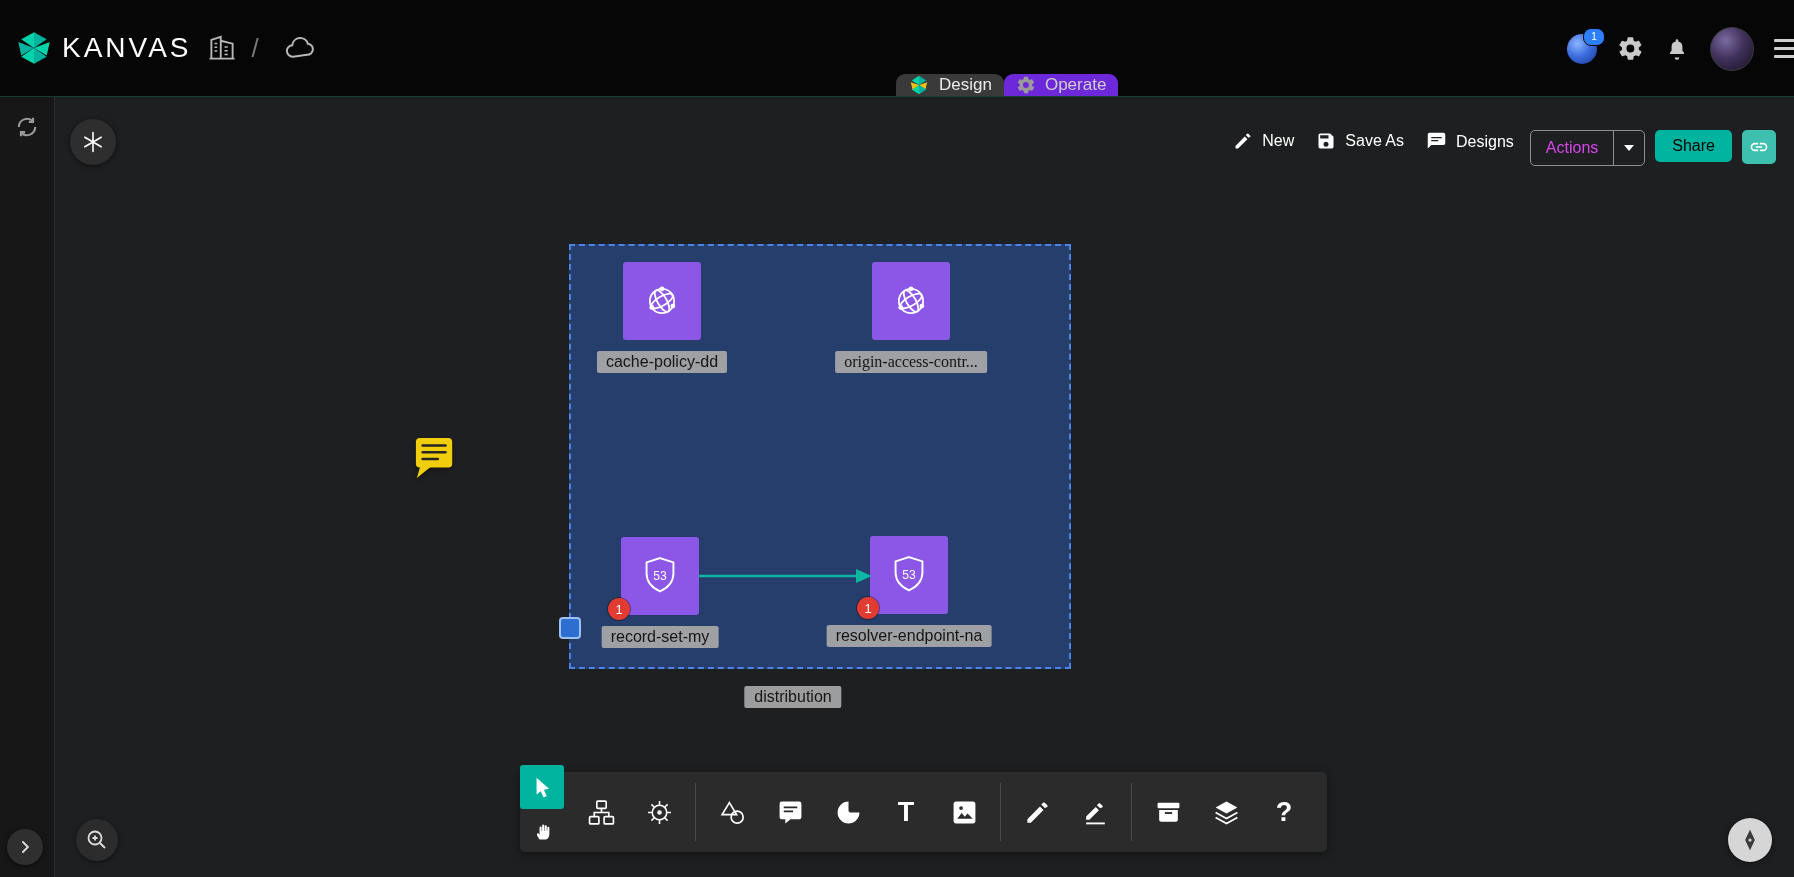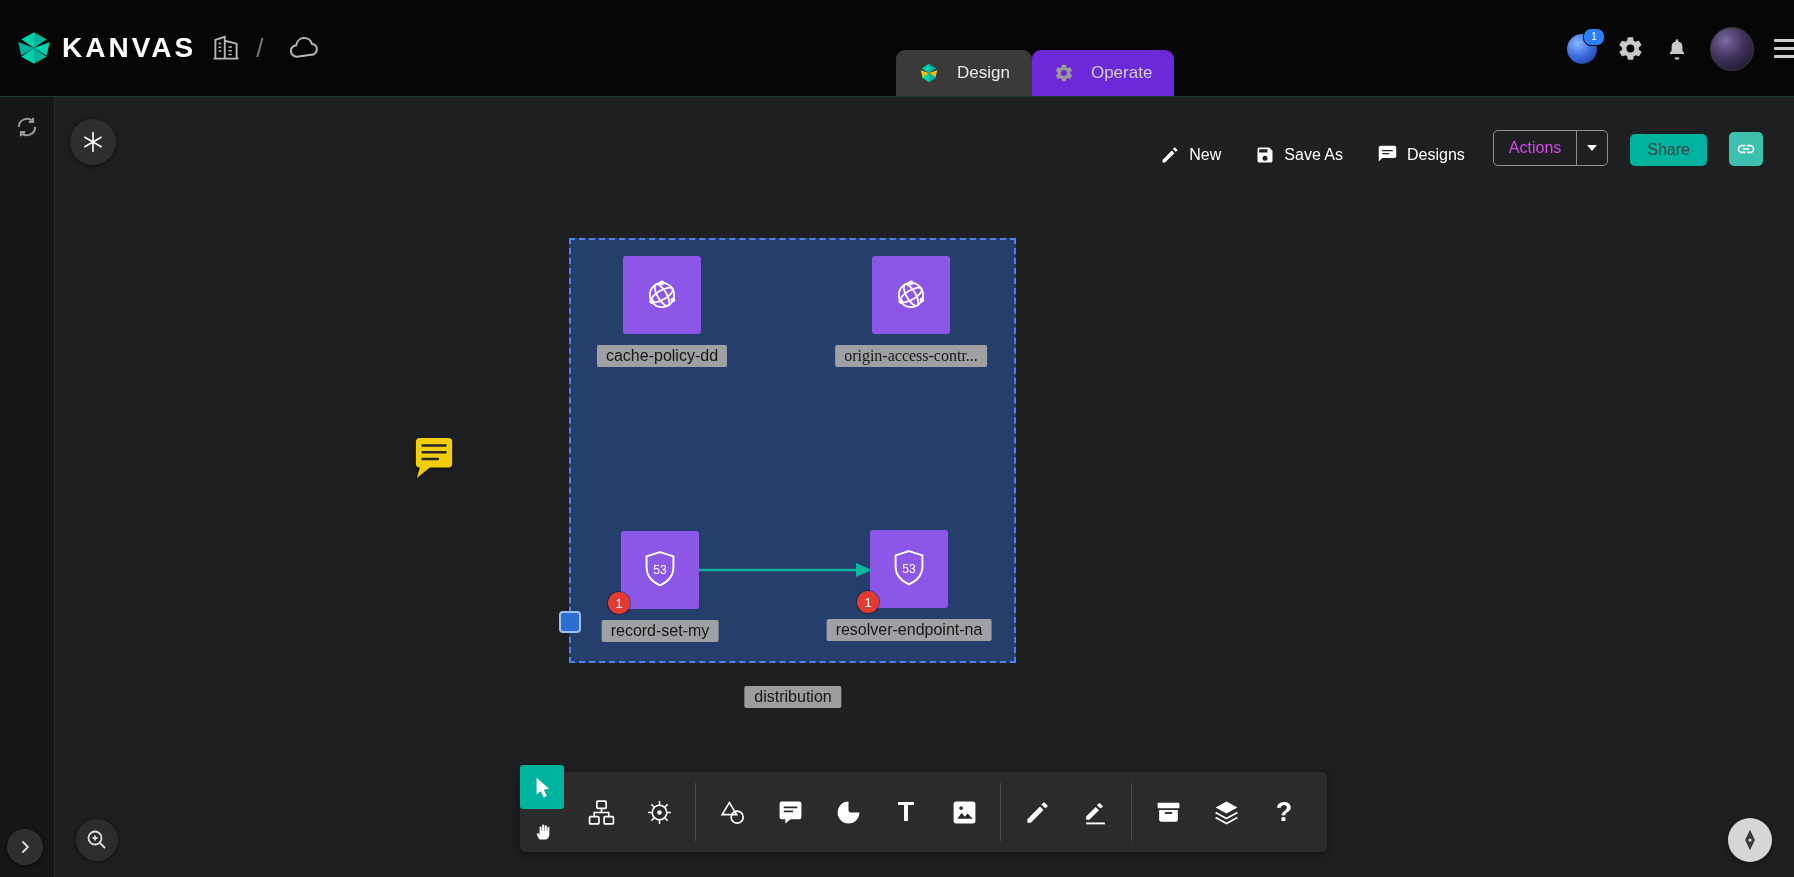--- a/index.html
+++ b/index.html
@@ -6,30 +6,30 @@
   body{width:1794px;height:877px;overflow:hidden;background:#1e1f20;
        font-family:"Liberation Sans",sans-serif;color:#fff;position:relative;}
   svg{display:block;}
   button{font-family:inherit;}
 
   
   .topbar{position:absolute;top:0;left:0;width:1794px;height:97px;box-sizing:border-box;
           background:#060606;border-bottom:1px solid #143d36;display:flex;align-items:center;z-index:60;}
   .h-left{display:flex;align-items:center;padding-left:16px;gap:15px;}
   .logo{display:flex;align-items:center;gap:10px;cursor:pointer;}
-  .logo-text{font-size:28px;font-weight:700;letter-spacing:3px;color:#fff;text-align:center;}
+  .logo-text{font-size:28px;font-weight:400;letter-spacing:3px;color:#fff;text-align:center;}
   .slash{color:#777;font-size:26px;font-weight:300;}
   .name-field{display:flex;flex-direction:column;margin-left:4px;}
   .name-field label{font-size:12px;color:#9a9a9a;margin-bottom:1px;}
   .name-field input{background:transparent;border:none;outline:none;border-bottom:1px solid #8a8a8a;
           color:#ececec;font-size:17px;font-family:inherit;width:160px;padding:1px 0 5px;}
   .cloud-wrap{margin-left:10px;display:flex;align-items:center;}
 
   .tabs{position:absolute;left:896px;bottom:0;display:flex;align-items:flex-end;}
-  .tab{height:46px;display:flex;align-items:center;gap:17px;padding:0 22px;font-size:17px;
+  .tab{height:22px;display:flex;align-items:center;gap:9px;padding:0 12px;font-size:17px;
        border-radius:9px 9px 0 0;cursor:pointer;color:#eaeaea;}
   .tab.active{background:#3a3a3a;}
   .tab.inactive{background:#6d28d9;color:#cfcfcf;}
 
   .h-right{position:absolute;right:0;top:0;height:97px;display:flex;align-items:center;gap:20px;padding-right:8px;}
   .sphere{width:30px;height:30px;border-radius:50%;position:relative;cursor:pointer;
           background:radial-gradient(circle at 35% 32%,#8cb6ff 0%,#3e6fe0 45%,#16338f 100%);}
   .sphere .count{position:absolute;top:-6px;right:-8px;min-width:16px;height:16px;border-radius:8px;
           background:#2d7ff9;color:#fff;font-size:10px;display:flex;align-items:center;justify-content:center;
           border:1px solid #060606;padding:0 2px;}
@@ -47,33 +47,33 @@
            background:#2f2f2f;border:none;cursor:pointer;display:flex;align-items:center;justify-content:center;
            box-shadow:0 1px 4px rgba(0,0,0,.6);}
 
   
   .canvas{position:absolute;left:54px;top:97px;width:1740px;height:780px;background:#1e1f20;overflow:hidden;}
 
   .center-btn{position:absolute;left:16px;top:22px;width:46px;height:46px;border-radius:50%;border:none;
            background:#2e2e2e;display:flex;align-items:center;justify-content:center;cursor:pointer;
            box-shadow:0 1px 5px rgba(0,0,0,.55);}
 
-  .canvas-toolbar{position:absolute;top:33px;right:31px;display:flex;align-items:flex-end;gap:22px;height:36px;}
+  .canvas-toolbar{position:absolute;top:33px;right:18px;display:flex;align-items:flex-start;gap:10px;height:36px;}
   .ct-btn{display:flex;align-items:center;gap:9px;color:#fff;font-size:16px;cursor:pointer;background:none;border:none;}
   .actions-btn{display:flex;align-items:stretch;height:34px;border:1px solid #8f8f8f;border-radius:5px;cursor:pointer;background:transparent;}
   .actions-main{display:flex;align-items:center;padding:0 15px;font-size:16px;color:#d946ef;}
   .actions-caret{width:30px;border-left:1px solid #8f8f8f;display:flex;align-items:center;justify-content:center;}
   .caret{width:0;height:0;border-left:5px solid transparent;border-right:5px solid transparent;border-top:6px solid #fff;}
   .share-btn{height:32px;padding:0 17px;border:none;border-radius:5px;background:var(--accent,#00B39F);
-           color:#404040;font-size:16px;cursor:pointer;display:flex;align-items:center;}
+           color:#000000;font-size:16px;cursor:pointer;display:flex;align-items:center;}
   .link-btn{width:34px;height:34px;border:none;border-radius:5px;background:#3ec0ae;cursor:pointer;
            display:flex;align-items:center;justify-content:center;}
 
   
-  .selection{position:absolute;left:515px;top:141px;width:447px;height:425px;box-sizing:border-box;
+  .selection{position:absolute;left:515px;top:147px;width:502px;height:425px;box-sizing:border-box;
            background:rgba(44,88,172,0.55);border:2px dashed var(--selection-border,#4D82E8);cursor:move;}
   .node{position:absolute;width:78px;cursor:pointer;}
   .node-icon{width:78px;height:78px;background:var(--node-purple,#8C57E6);border-radius:3px;
            display:flex;align-items:center;justify-content:center;}
   .node-label{position:absolute;top:89px;left:50%;transform:translateX(-50%);white-space:nowrap;
            background:rgba(168,168,168,0.92);color:#161616;font-size:16px;padding:2px 9px;border-radius:2px;}
   .node-badge{position:absolute;left:-13px;top:61px;width:22px;height:22px;border-radius:50%;
            background:var(--badge-red,#E23B32);color:#fff;font-size:13px;display:flex;align-items:center;
            justify-content:center;z-index:3;box-shadow:0 0 0 1px rgba(0,0,0,.35);}
   .edge{position:absolute;left:118px;top:316px;}

